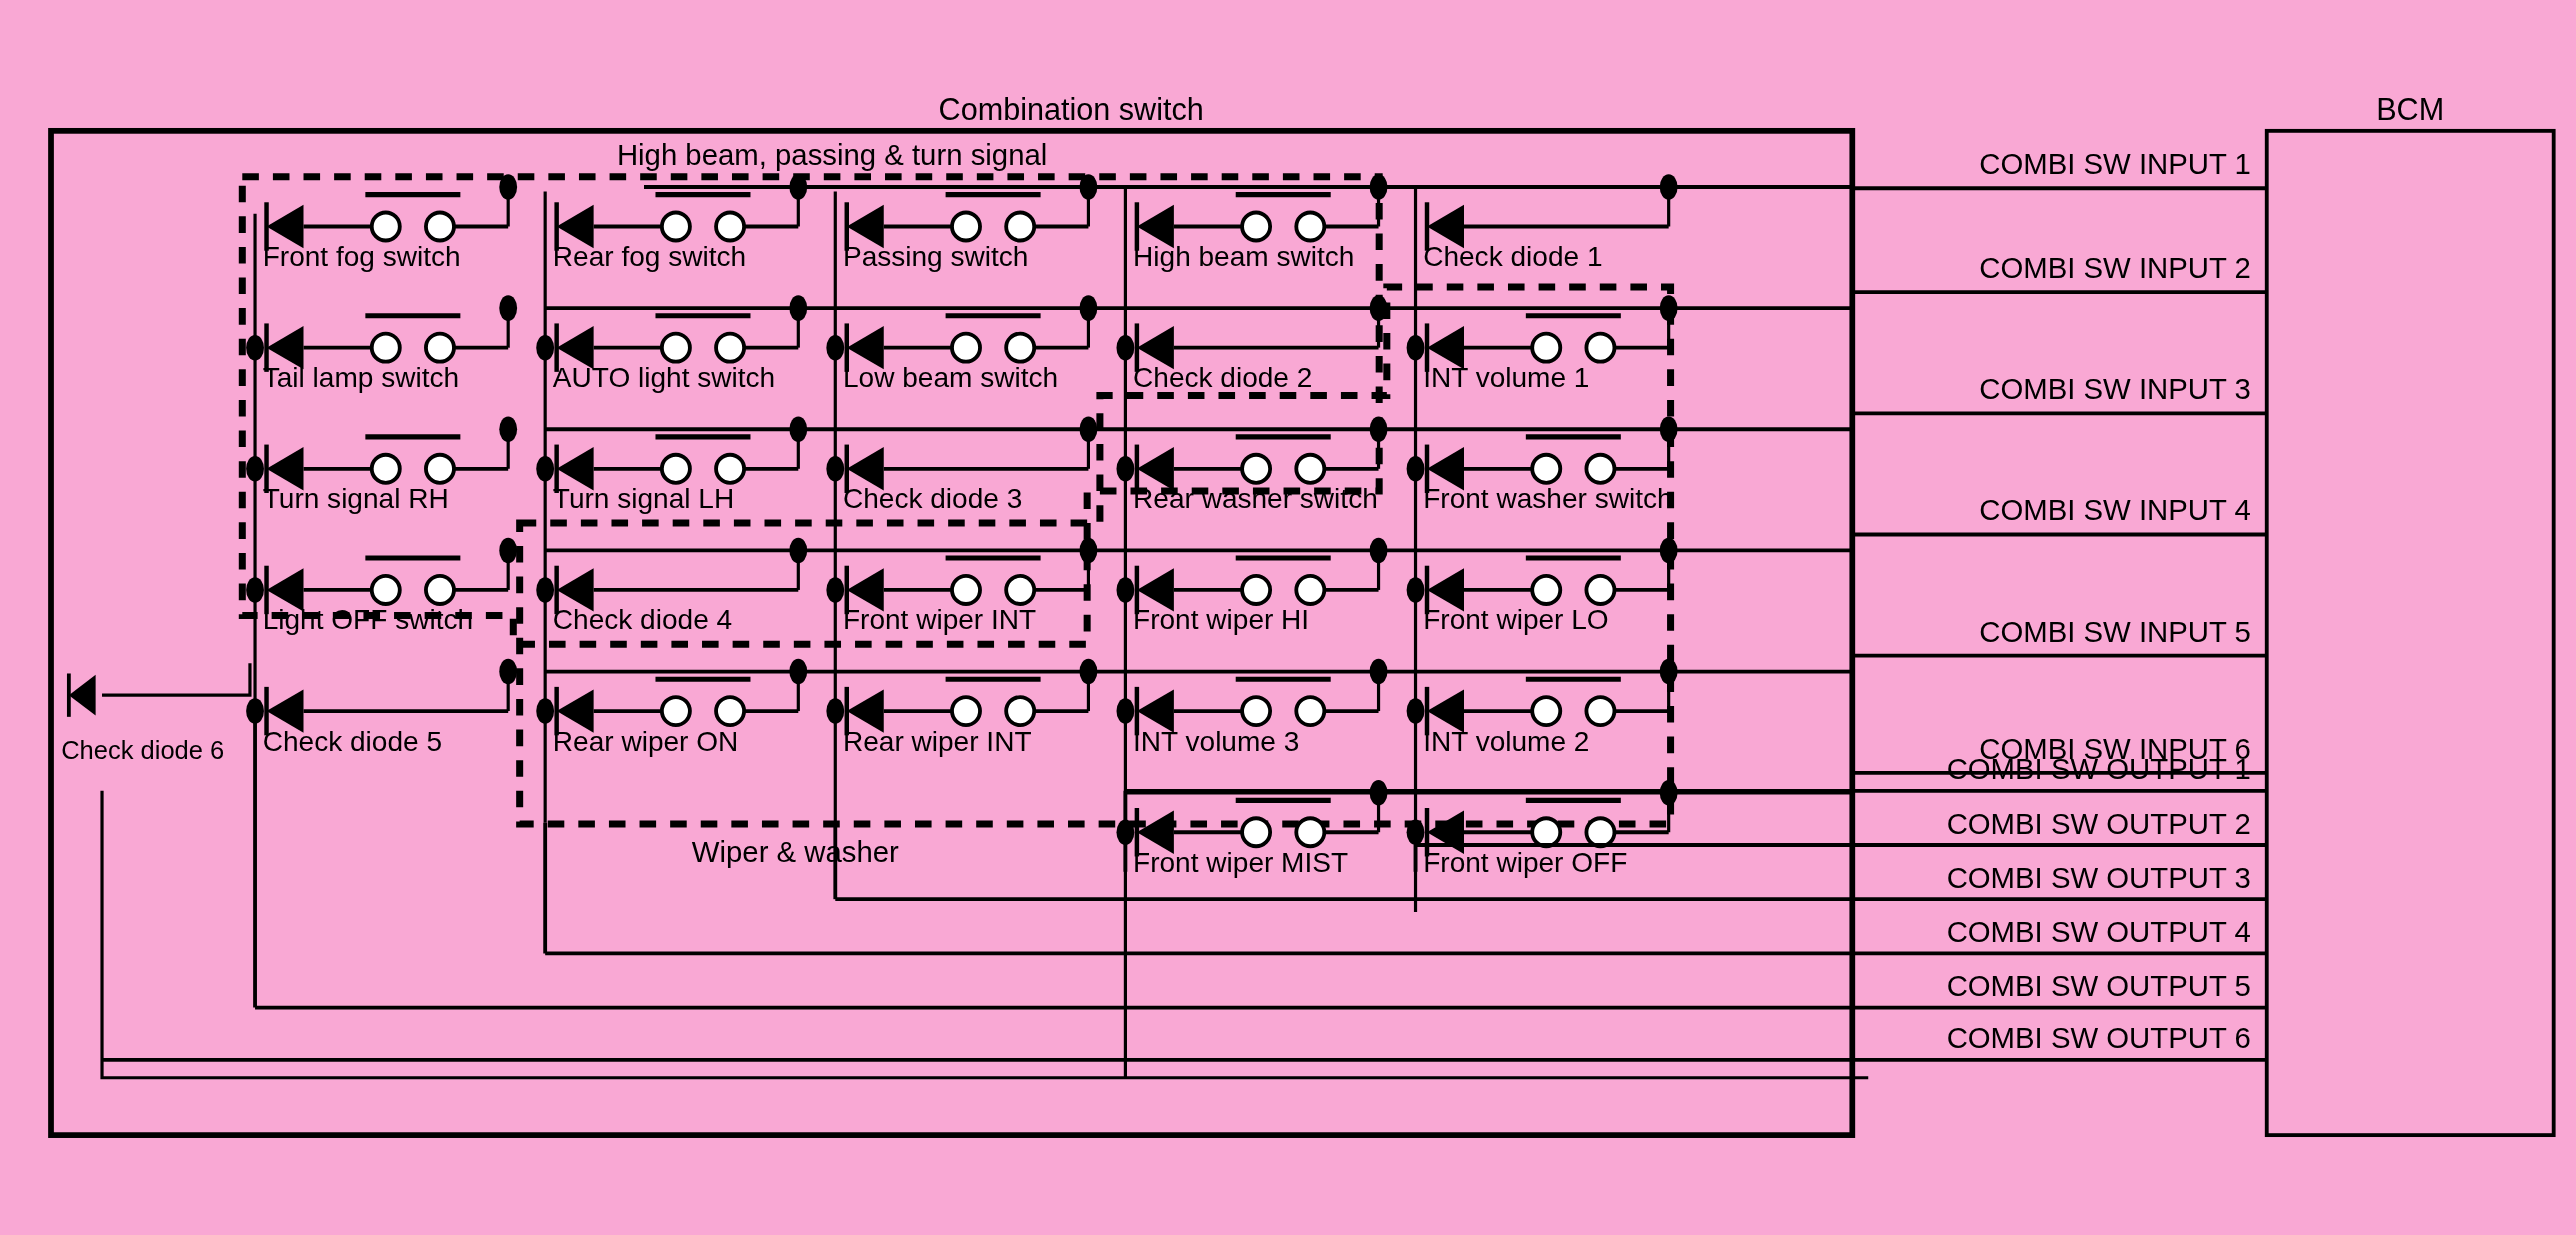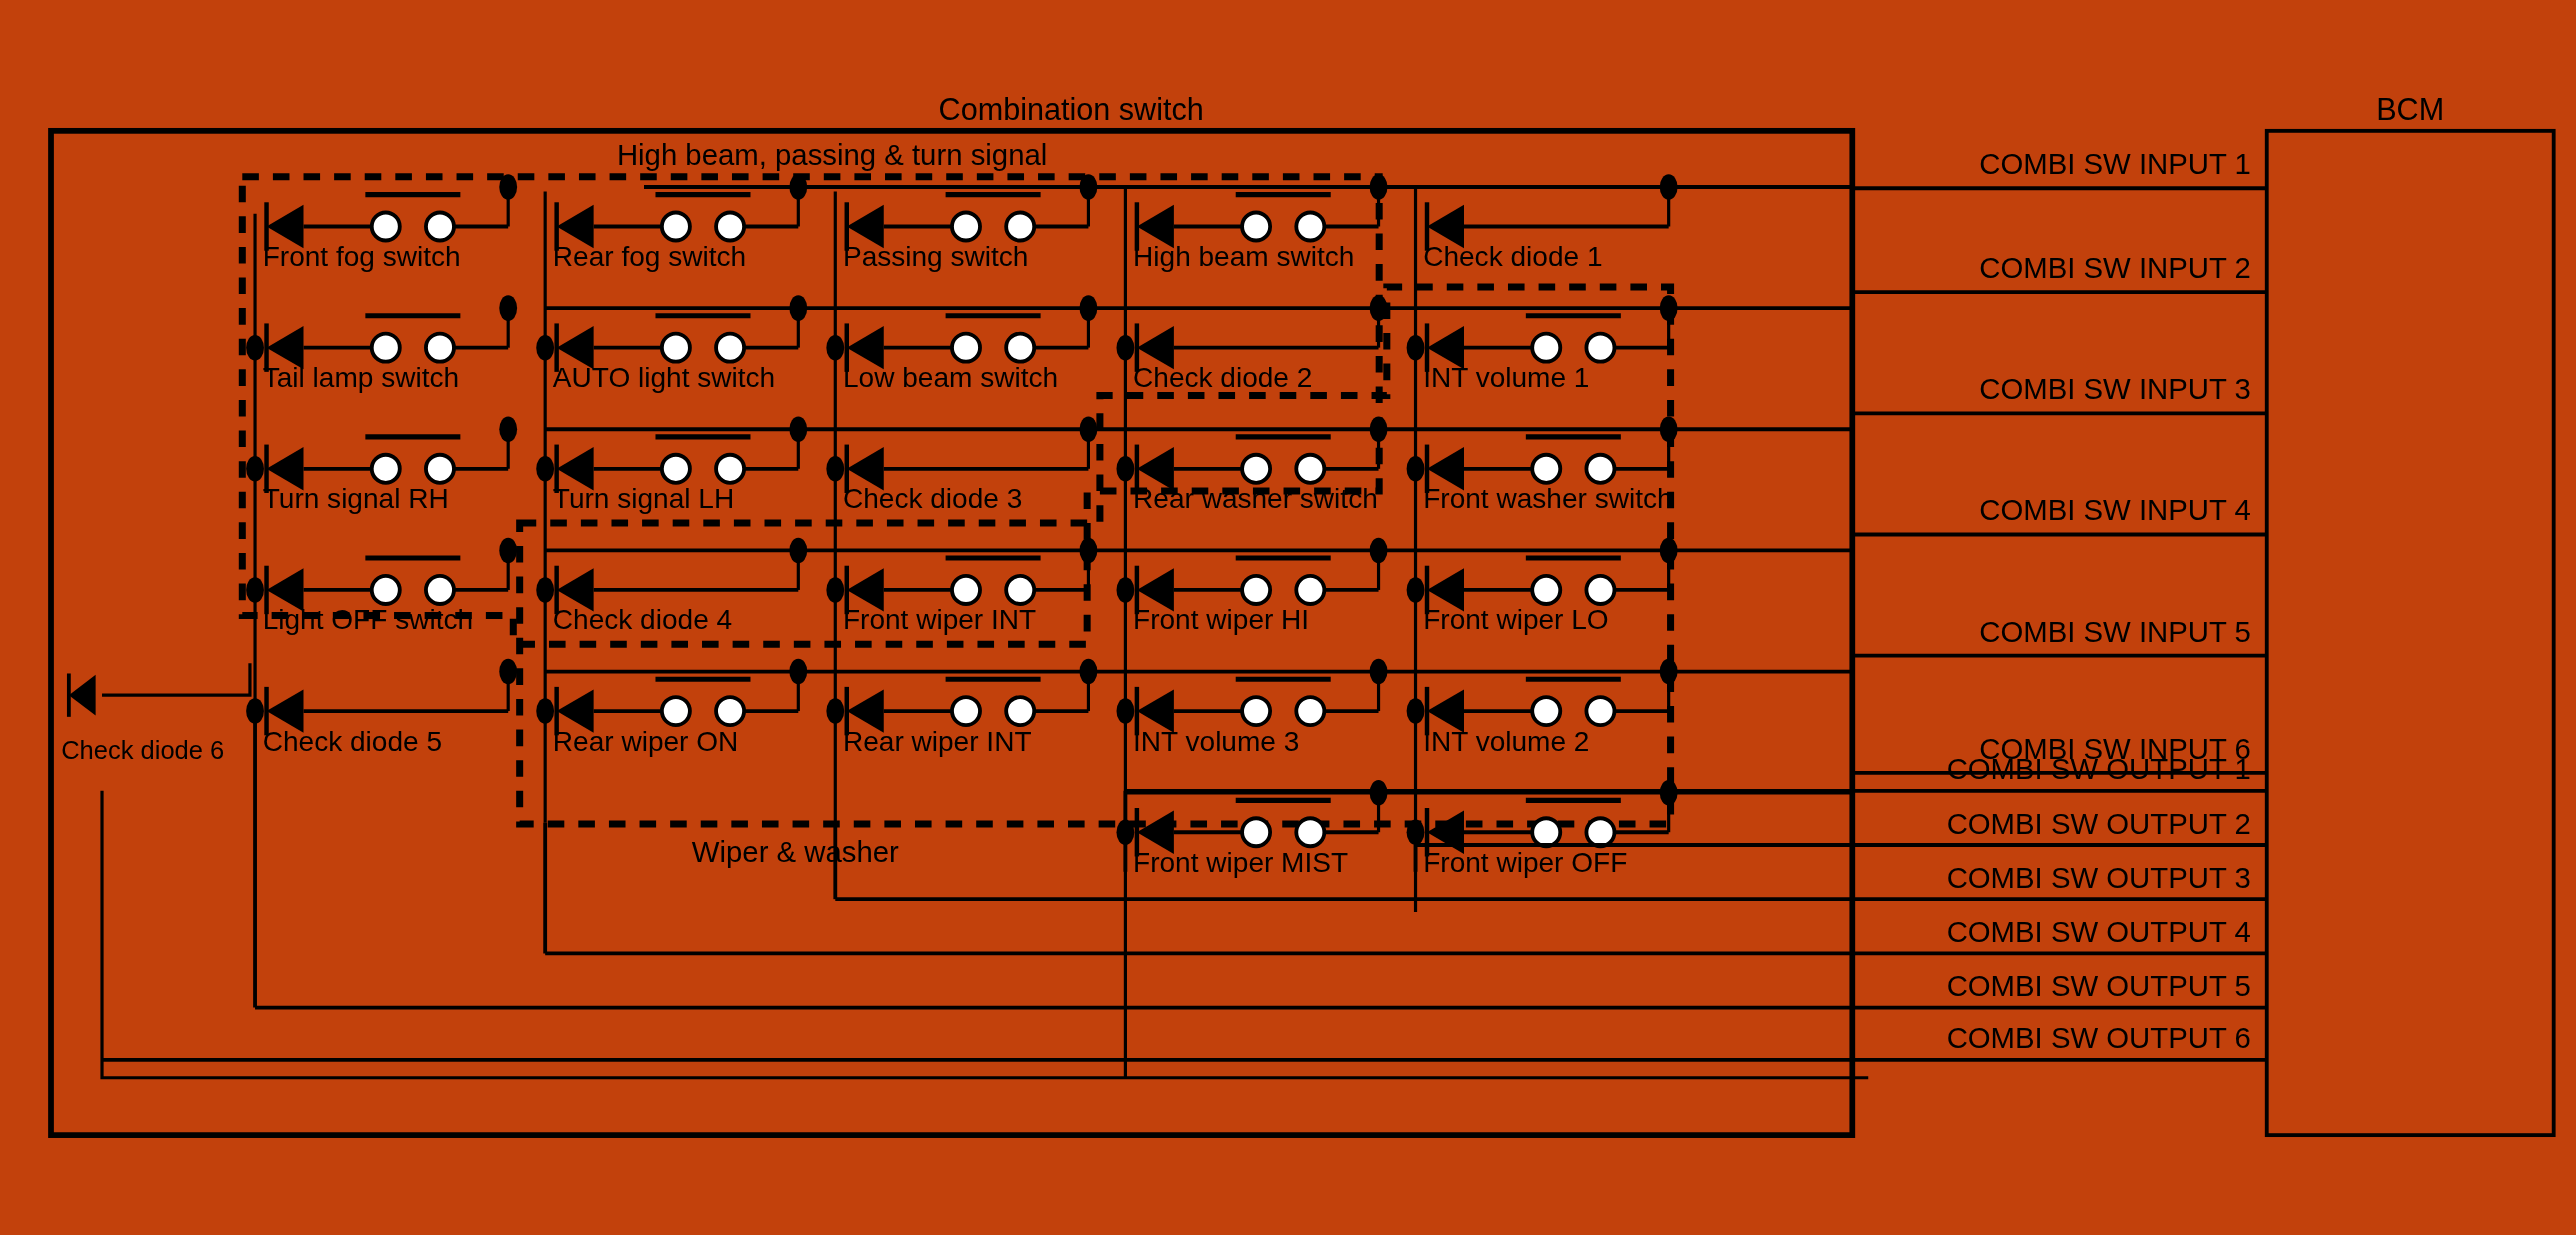--- a/index.html
+++ b/index.html
@@ -1,17 +1,17 @@
 <!DOCTYPE html>
 <html style="font-size:10.2px"><head>
 <meta charset="utf-8">
 <style>
   html,body{margin:0;padding:0;background:#ffffff;}
   body{font-family:"Liberation Sans", sans-serif;}
-  #stage{position:relative;width:2576px;height:1236px;background:#c2410c;overflow:hidden;}
+  #stage{position:relative;width:2576px;height:1236px;background:#f9a8d4;overflow:hidden;}
   svg{display:block;}
   .lbl{font-family:"Liberation Sans", sans-serif;fill:#000;}
 </style>
 </head>
 <body>
 
 <div id="stage">
   <svg id="diagram" width="2576" height="1236" viewBox="0 0 4040 1938">
 
     <g>

